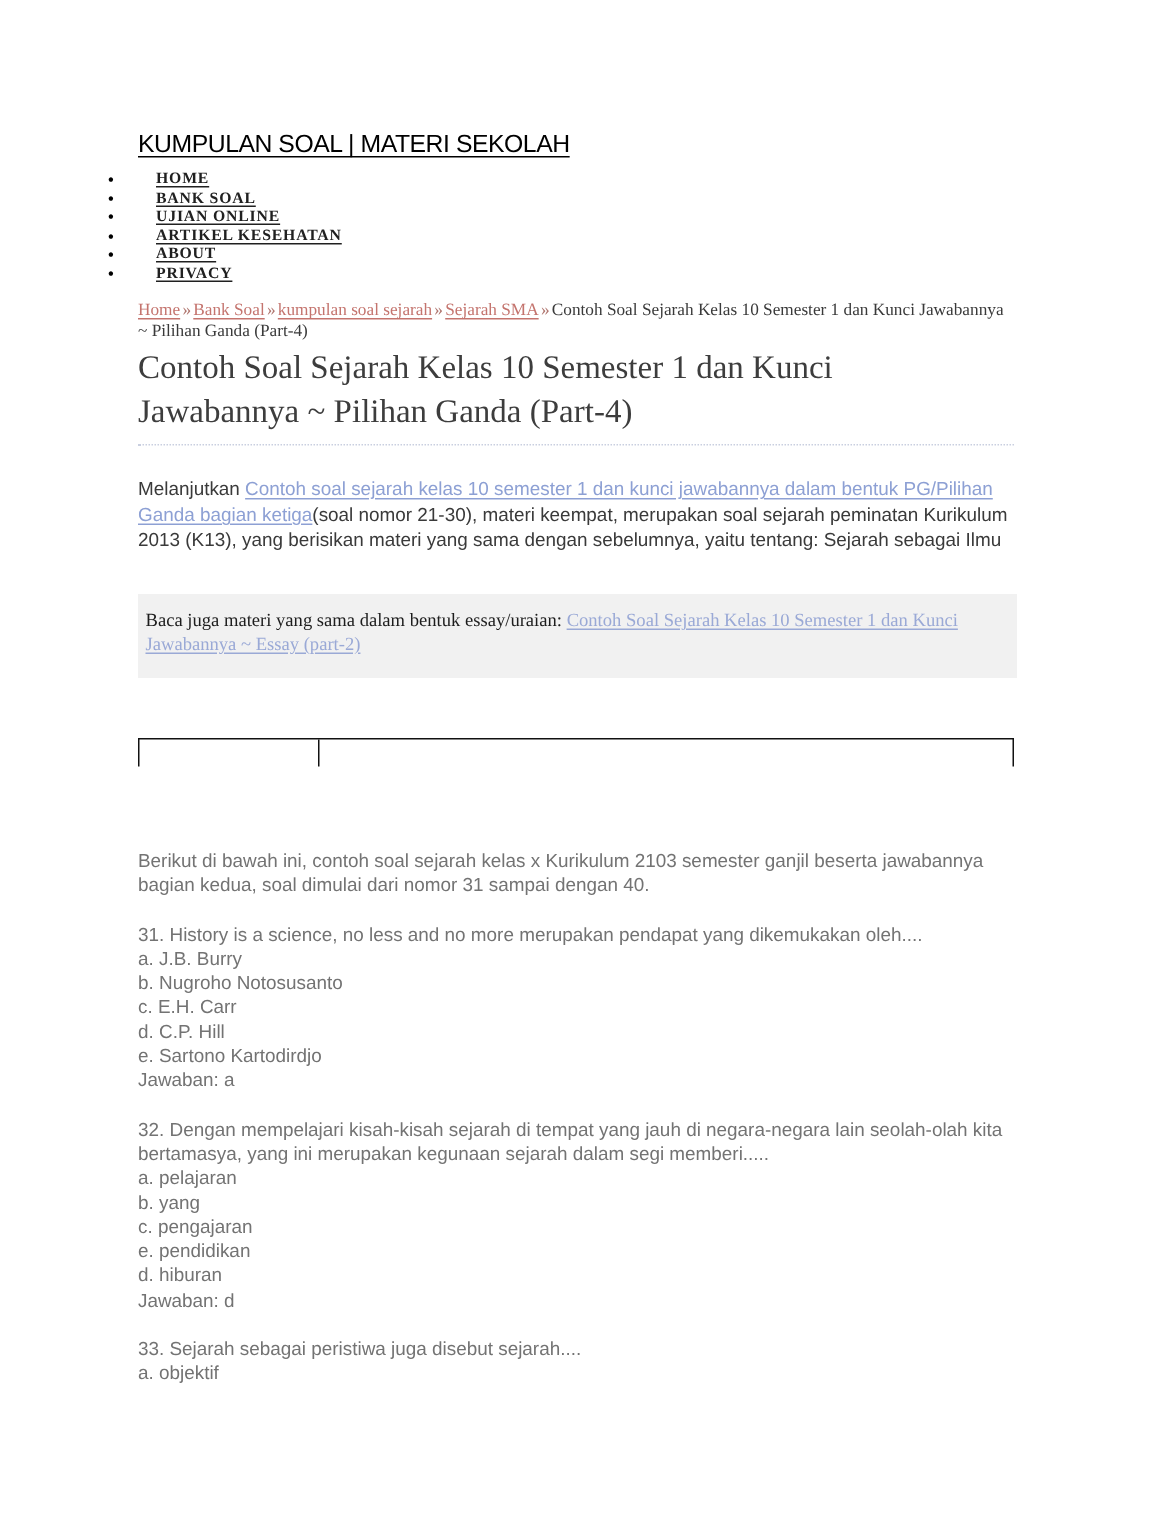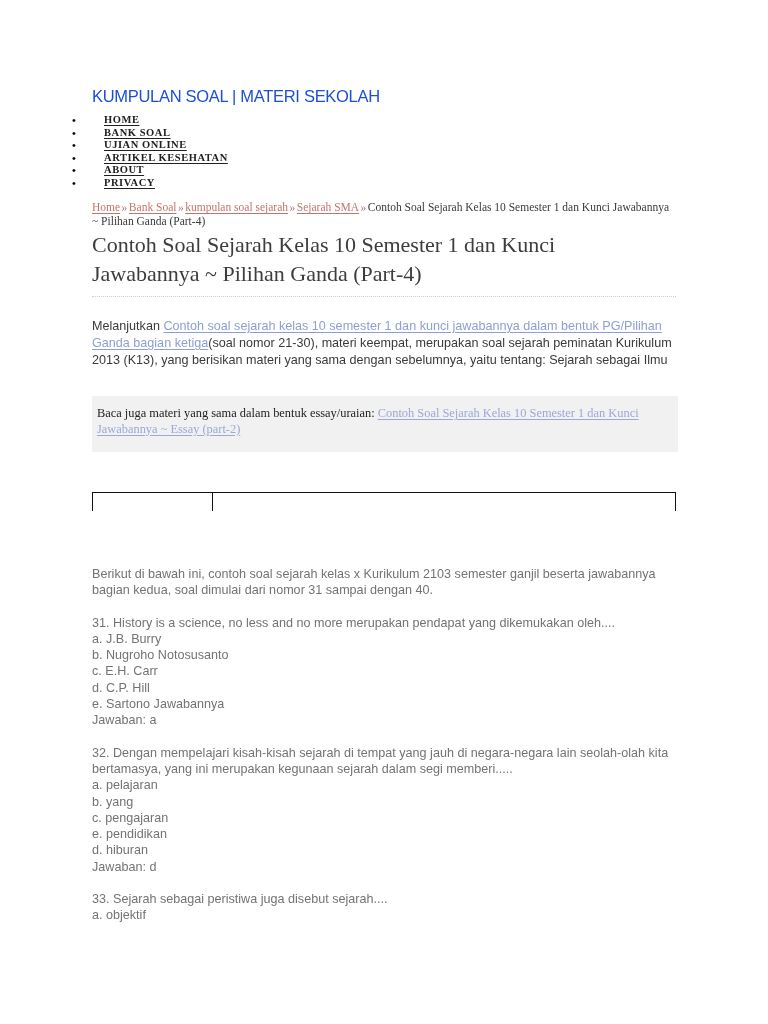--- a/index.html
+++ b/index.html
@@ -25,21 +25,22 @@
   }
 
   
   .site-title {
     position: absolute;
     left: 92px;
     top: 87px;
     font-family: "Liberation Sans", sans-serif;
     font-size: 16.5px;
     letter-spacing: -0.3px;
-    color: #1d4ed8;
+    color: #000000;
+    text-decoration: underline;
     text-underline-offset: 3px;
     white-space: nowrap;
   }
 
   
   .nav-list {
     position: absolute;
     left: 66px;
     top: 114px;
     margin: 0;
@@ -260,21 +261,21 @@
   <div class="content">
 
     <p>Berikut di bawah ini, contoh soal sejarah kelas x Kurikulum 2103 semester ganjil beserta jawabannya bagian kedua, soal dimulai dari nomor 31 sampai dengan 40.</p>
 
     <div class="qblock">
       <span class="opt">31. History is a science, no less and no more merupakan pendapat yang dikemukakan oleh....</span>
       <span class="opt">a. J.B. Burry</span>
       <span class="opt">b. Nugroho Notosusanto</span>
       <span class="opt">c. E.H. Carr</span>
       <span class="opt">d. C.P. Hill</span>
-      <span class="opt">e. Sartono Jawabannya</span>
+      <span class="opt">e. Sartono Kartodirdjo</span>
       <span class="opt">Jawaban: a</span>
     </div>
 
     <div class="qblock">
       <span class="opt">32. Dengan mempelajari kisah-kisah sejarah di tempat yang jauh di negara-negara lain seolah-olah kita bertamasya, yang ini merupakan kegunaan sejarah dalam segi memberi.....</span>
       <span class="opt">a. pelajaran</span>
       <span class="opt">b. yang</span>
       <span class="opt">c. pengajaran</span>
       <span class="opt">e. pendidikan</span>
       <span class="opt">d. hiburan</span>

